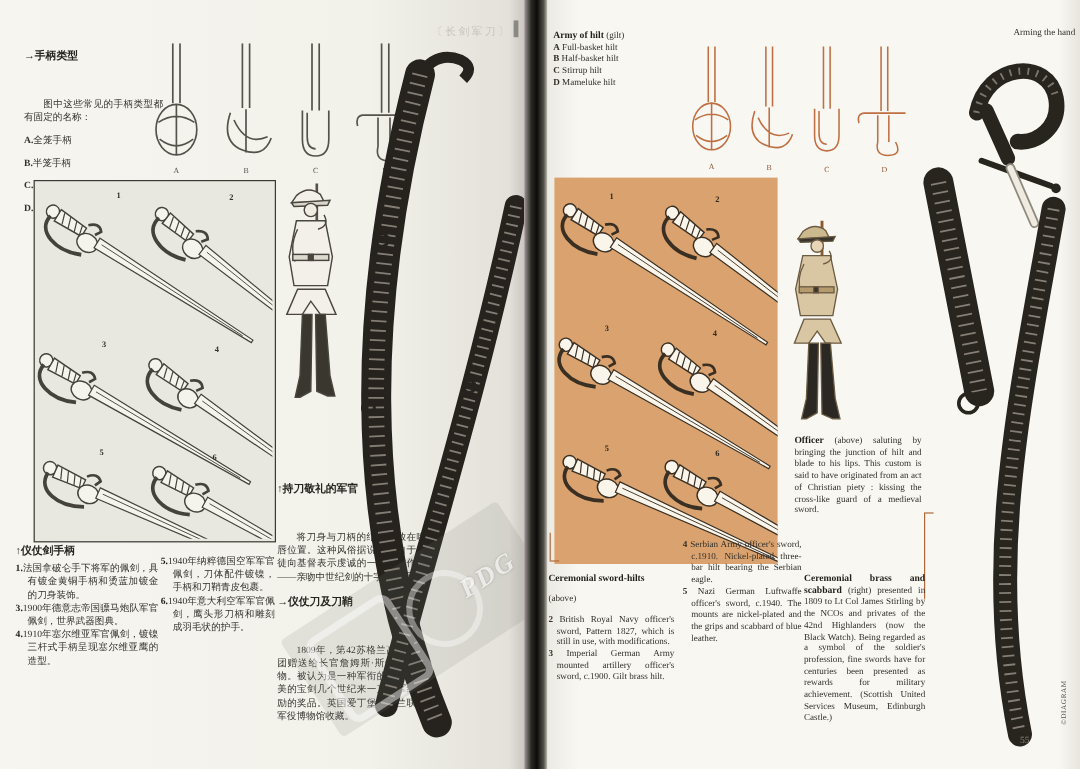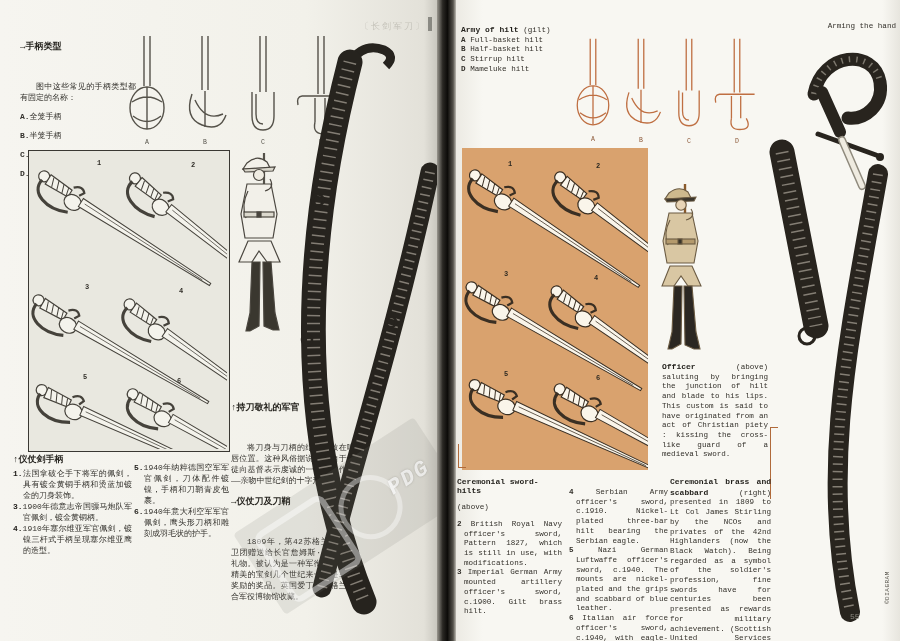--- a/index.html
+++ b/index.html
@@ -1,17 +1,17 @@
 <!DOCTYPE html>
 <html><head>
 <meta charset="utf-8">
 <style>
   html,body{margin:0;padding:0;background:#e8e7e2;}
   #book{position:relative;width:900px;height:641px;overflow:hidden;background:#f0abfc;
-        font-family:Liberation Mono, monospace;color:#2e2c28;}
+        font-family:Liberation Serif, serif;color:#2e2c28;}
   .abs{position:absolute;}
   .page{position:absolute;top:0;height:641px;overflow:hidden;}
   #page-left{left:0;width:437px;background:linear-gradient(90deg,#f6f5f0 0%,#f2f1ea 70%,#e3e1d9 97%,#c9c7bf 100%);}
   #gutter{position:absolute;top:0;left:437px;width:19px;height:641px;
           background:linear-gradient(90deg,#9a978f 0%,#2a2824 30%,#0c0b09 55%,#55524b 85%,#bdbab2 100%);}
   #page-right{left:456px;width:444px;background:linear-gradient(90deg,#eceae3 0%,#f8f7f2 6%,#f8f7f2 96%,#e7e5de 100%);}
 
   
   .cn{font-size:8px;line-height:11px;text-align:justify;color:#33312c;}
   .cn-h{font-size:9px;font-weight:bold;color:#26241f;margin:0 0 2px 0;}
@@ -156,21 +156,21 @@
     <div class="abs" style="left:231px;top:401px;width:124px;">
       <div class="cn-h">↑持刀敬礼的军官</div>
       <p class="cn indent">将刀身与刀柄的结合部放在嘴唇位置。这种风俗据说是来自于信徒向基督表示虔诚的一种宗教作法——亲吻中世纪剑的十字形护手。</p>
       <div class="cn-h" style="margin-top:9px;">→仪仗刀及刀鞘</div>
       <p class="cn indent">1809年，第42苏格兰高地警卫团赠送给长官詹姆斯·斯特灵的礼物。被认为是一种军衔的标志。精美的宝剑几个世纪来一直是军绩奖励的奖品。英国爱丁堡苏格兰联合军役博物馆收藏。</p>
     </div>
 
     <div class="abs" style="left:13px;top:453px;width:119px;">
       <div class="cn-h">↑仪仗剑手柄</div>
       <p class="cn cnitem"><b>1.</b><span>法国拿破仑手下将军的佩剑，具有镀金黄铜手柄和烫蓝加镀金的刀身装饰。</span></p>
-      <p class="cn cnitem"><b>3.</b><span>1900年德意志帝国骠马炮队军官佩剑，镀金黄铜柄。</span></p>
+      <p class="cn cnitem"><b>3.</b><span>1900年德意志帝国骠马炮队军官佩剑，世界武器图典。</span></p>
       <p class="cn cnitem"><b>4.</b><span>1910年塞尔维亚军官佩剑，镀镍三杆式手柄呈现塞尔维亚鹰的造型。</span></p>
     </div>
 
     <div class="abs" style="left:134px;top:462px;width:95px;">
       <p class="cn cnitem"><b>5.</b><span>1940年纳粹德国空军军官佩剑，刀体配件镀镍，手柄和刀鞘青皮包裹。</span></p>
       <p class="cn cnitem"><b>6.</b><span>1940年意大利空军军官佩剑，鹰头形刀柄和雕刻成羽毛状的护手。</span></p>
     </div>
 
     <svg class="abs" style="left:278px;top:40px;" width="159" height="595" viewBox="0 0 159 595" fill="none">
       <path d="M72,22 q14,-20 34,-12 q12,6 2,16" stroke="#26231e" stroke-width="9"></path>
@@ -275,24 +275,23 @@
     <div class="abs brk brk-orange bot" style="left:2px;top:444px;height:24px;"></div>
     <div class="abs brk brk-orange top" style="left:314px;top:427px;height:72px;"></div>
 
     <div class="abs" style="left:1px;top:477px;width:105px;">
       <div class="en-h">Ceremonial sword-hilts</div>
       <p class="en">(above)</p>
       <p class="en enitem"><b>2</b> <span>British Royal Navy officer's sword, Pattern 1827, which is still in use, with modifications.</span></p>
       <p class="en enitem"><b>3</b> <span>Imperial German Army mounted artillery officer's sword, c.1900. Gilt brass hilt.</span></p>
     </div>
 
-    <div class="abs" style="left:113px;top:488px;width:99px;">
+    <div class="abs" style="left:113px;top:449px;width:99px;">
       <p class="en enitem"><b>4</b> <span>Serbian Army officer's sword, c.1910. Nickel-plated three-bar hilt bearing the Serbian eagle.</span></p>
       <p class="en enitem"><b>5</b> <span>Nazi German Luftwaffe officer's sword, c.1940. The mounts are nickel-plated and the grips and scabbard of blue leather.</span></p>
-      <p class="en enitem"><b>6</b> <span>Italian air force officer's sword, c.1940, with eagle-head pommel and the guard chiseled as feathers.</span></p>
     </div>
 
     <div class="abs en" style="left:214px;top:477px;width:101px;">
       <b class="en-h">Ceremonial brass and scabbard</b>
       <span>(right) presented in 1809 to Lt Col James Stirling by the NCOs and privates of the 42nd Highlanders (now the Black Watch). Being regarded as a symbol of the soldier's profession, fine swords have for centuries been presented as rewards for military achievement. (Scottish United Services Museum, Edinburgh Castle.)</span>
     </div>
 
     <svg class="abs" style="left:306px;top:34px;" width="138" height="600" viewBox="0 0 138 600" fill="none">
       <path d="M52,60 C60,18 112,14 118,48 C122,72 102,86 86,84" stroke="#28241e" stroke-width="13" stroke-linecap="round"></path>
       <path d="M52,60 C60,18 112,14 118,48" stroke="#cfc9bb" stroke-width="6" stroke-dasharray="1.5 6" opacity=".5"></path>

